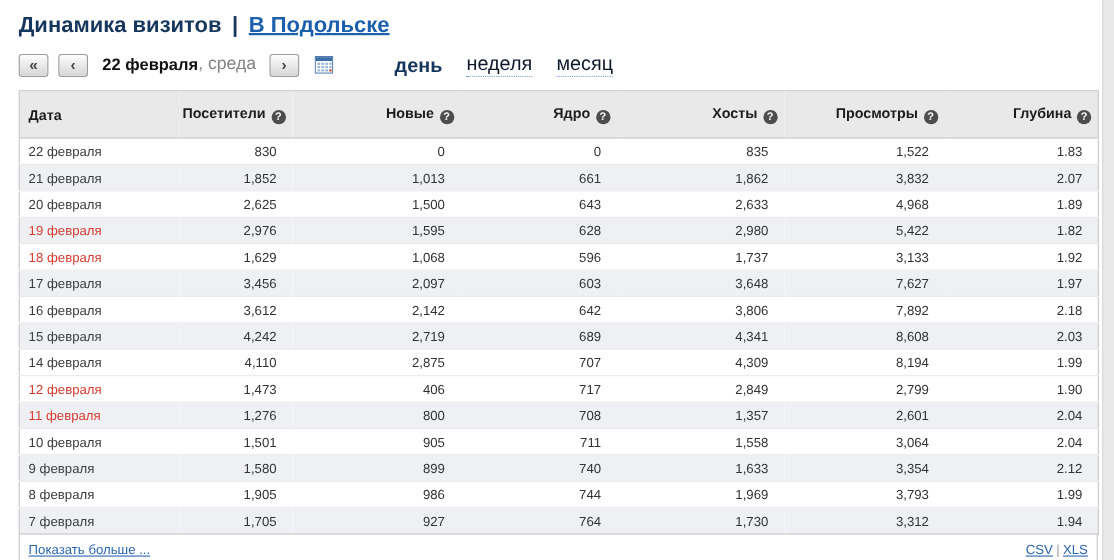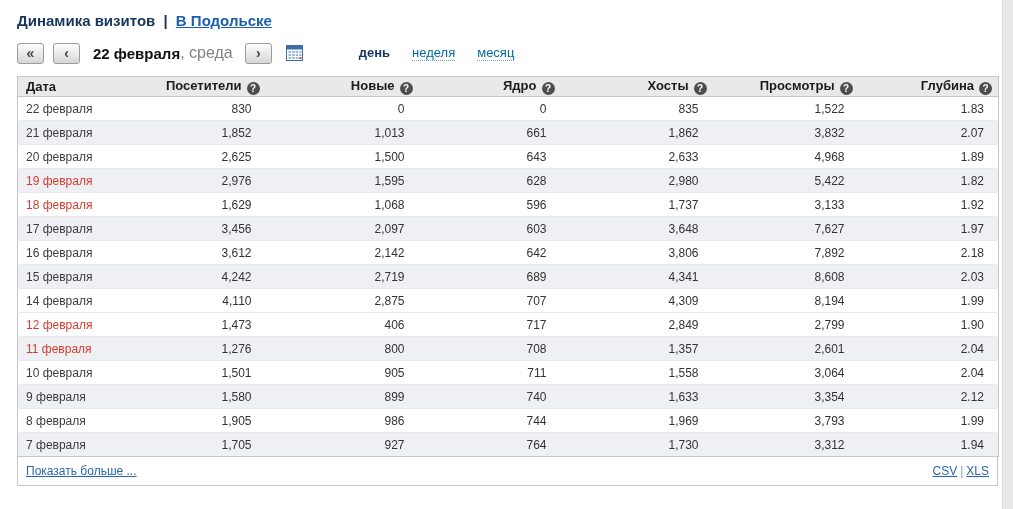--- a/index.html
+++ b/index.html
@@ -7,48 +7,48 @@
   body { font-family:"Liberation Sans","DejaVu Sans",sans-serif; }
   .page {
     position:relative; width:1013px; height:509px;
     background:#ffffff; overflow:hidden;
   }
   .scroll-strip {
     position:absolute; top:0; right:0; width:11px; height:509px;
     background:#e9e9e9; border-left:1px solid #d9d9d9;
   }
   
-  .header { margin:12px 4px 0 17px; font-size:15px; font-weight:bold; color:#17365d; }
+  .header { margin:12px 4px 0 17px; font-size:20px; font-weight:bold; color:#17365d; }
   .header a.region { color:#1b5fad; text-decoration:underline; cursor:pointer; }
   .header .sep { color:#17365d; padding:0 4px; }
   
   .toolbar { margin:13px 0 0 17px; display:flex; align-items:center; height:22px; }
   .nav-btn {
     height:21px; min-width:27px; padding:0 6px;
     border:1px solid #9c9c9c; border-radius:3px;
     background:linear-gradient(#fdfdfd,#d6d6d6);
     color:#444; font-size:14px; font-weight:bold; line-height:17px;
     cursor:pointer; font-family:inherit;
   }
   .btn-prev { margin-left:9px; }
   .cur-date { margin-left:13px; font-size:15px; font-weight:bold; color:#111; }
   .date-suffix { font-size:16px; color:#828282; margin-right:10px; }
   .btn-next { margin-left:2px; }
   .cal-btn { margin-left:14px; background:none; border:none; cursor:pointer; padding:0; line-height:0; }
-  .views { margin-left:56px; display:flex; align-items:flex-start; gap:22px; font-size:13px; }
+  .views { margin-left:56px; display:flex; align-items:flex-end; gap:22px; font-size:18px; }
   .view-tab { cursor:pointer; }
   .view-tab.active { font-weight:bold; color:#17365d; cursor:default; }
-  .view-tab.link { color:#0369a1; border-bottom:1px dotted #7ba2cf; }
+  .view-tab.link { color:#0f172a; border-bottom:1px dotted #7ba2cf; }
   
   .grid-wrap { margin:12px 0 0 17px; width:981px; }
   table.grid { width:981px; border-collapse:collapse; table-layout:fixed; }
   table.grid th, table.grid td { font-size:12px; overflow:hidden; white-space:nowrap; }
   table.grid thead th {
     background:#e9e9e9; border:1px solid #c6c6c6; border-width:1px 0;
-    height:20px; font-size:13px; font-weight:bold; color:#1c1c1c; text-align:right;
+    height:43px; font-size:13px; font-weight:bold; color:#1c1c1c; text-align:right;
     padding:0 6px 0 0;
   }
   table.grid thead th.c-date { text-align:left; padding:0 0 0 8px; }
   table.grid { border:1px solid #c6c6c6; }
   table.grid tbody td {
     height:24px; color:#333; border-top:1px solid #e9e9e9;
     text-align:right; padding:0 14px 0 0;
   }
   table.grid tbody tr:first-child td { border-top:none; }
   table.grid tbody td.c-date { text-align:left; padding:0 0 0 8px; color:#3c3c3c; }

